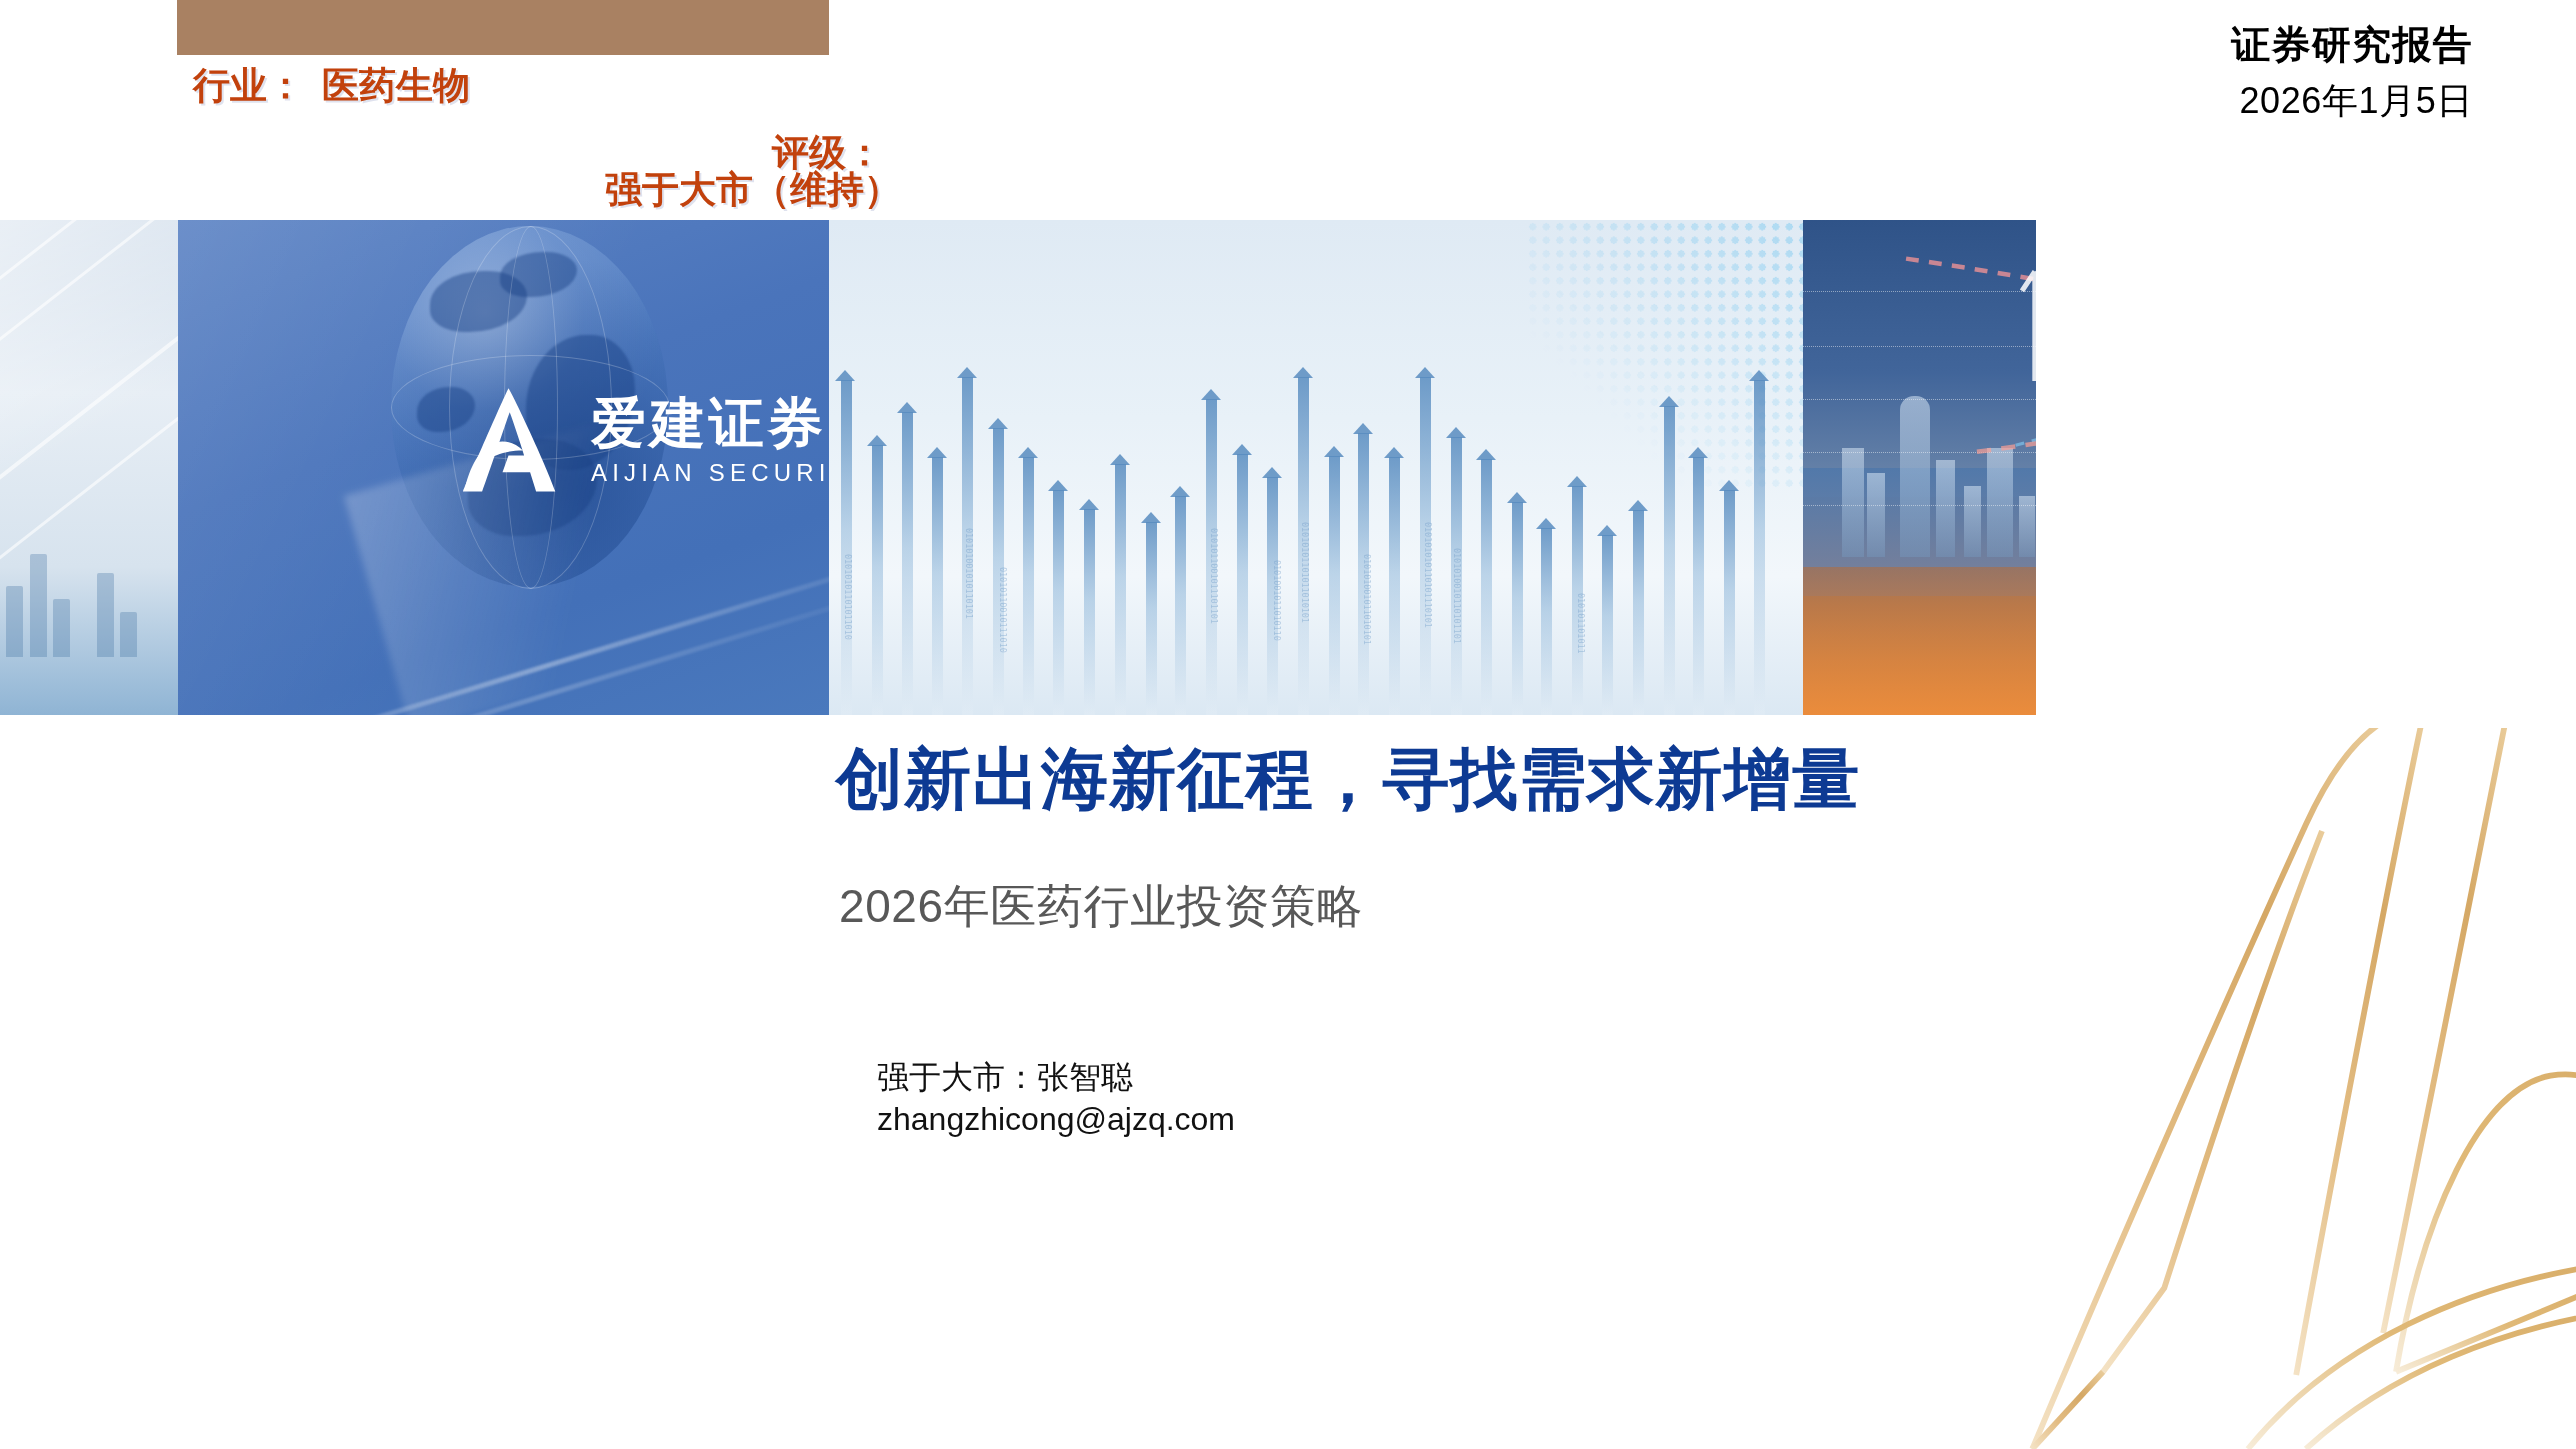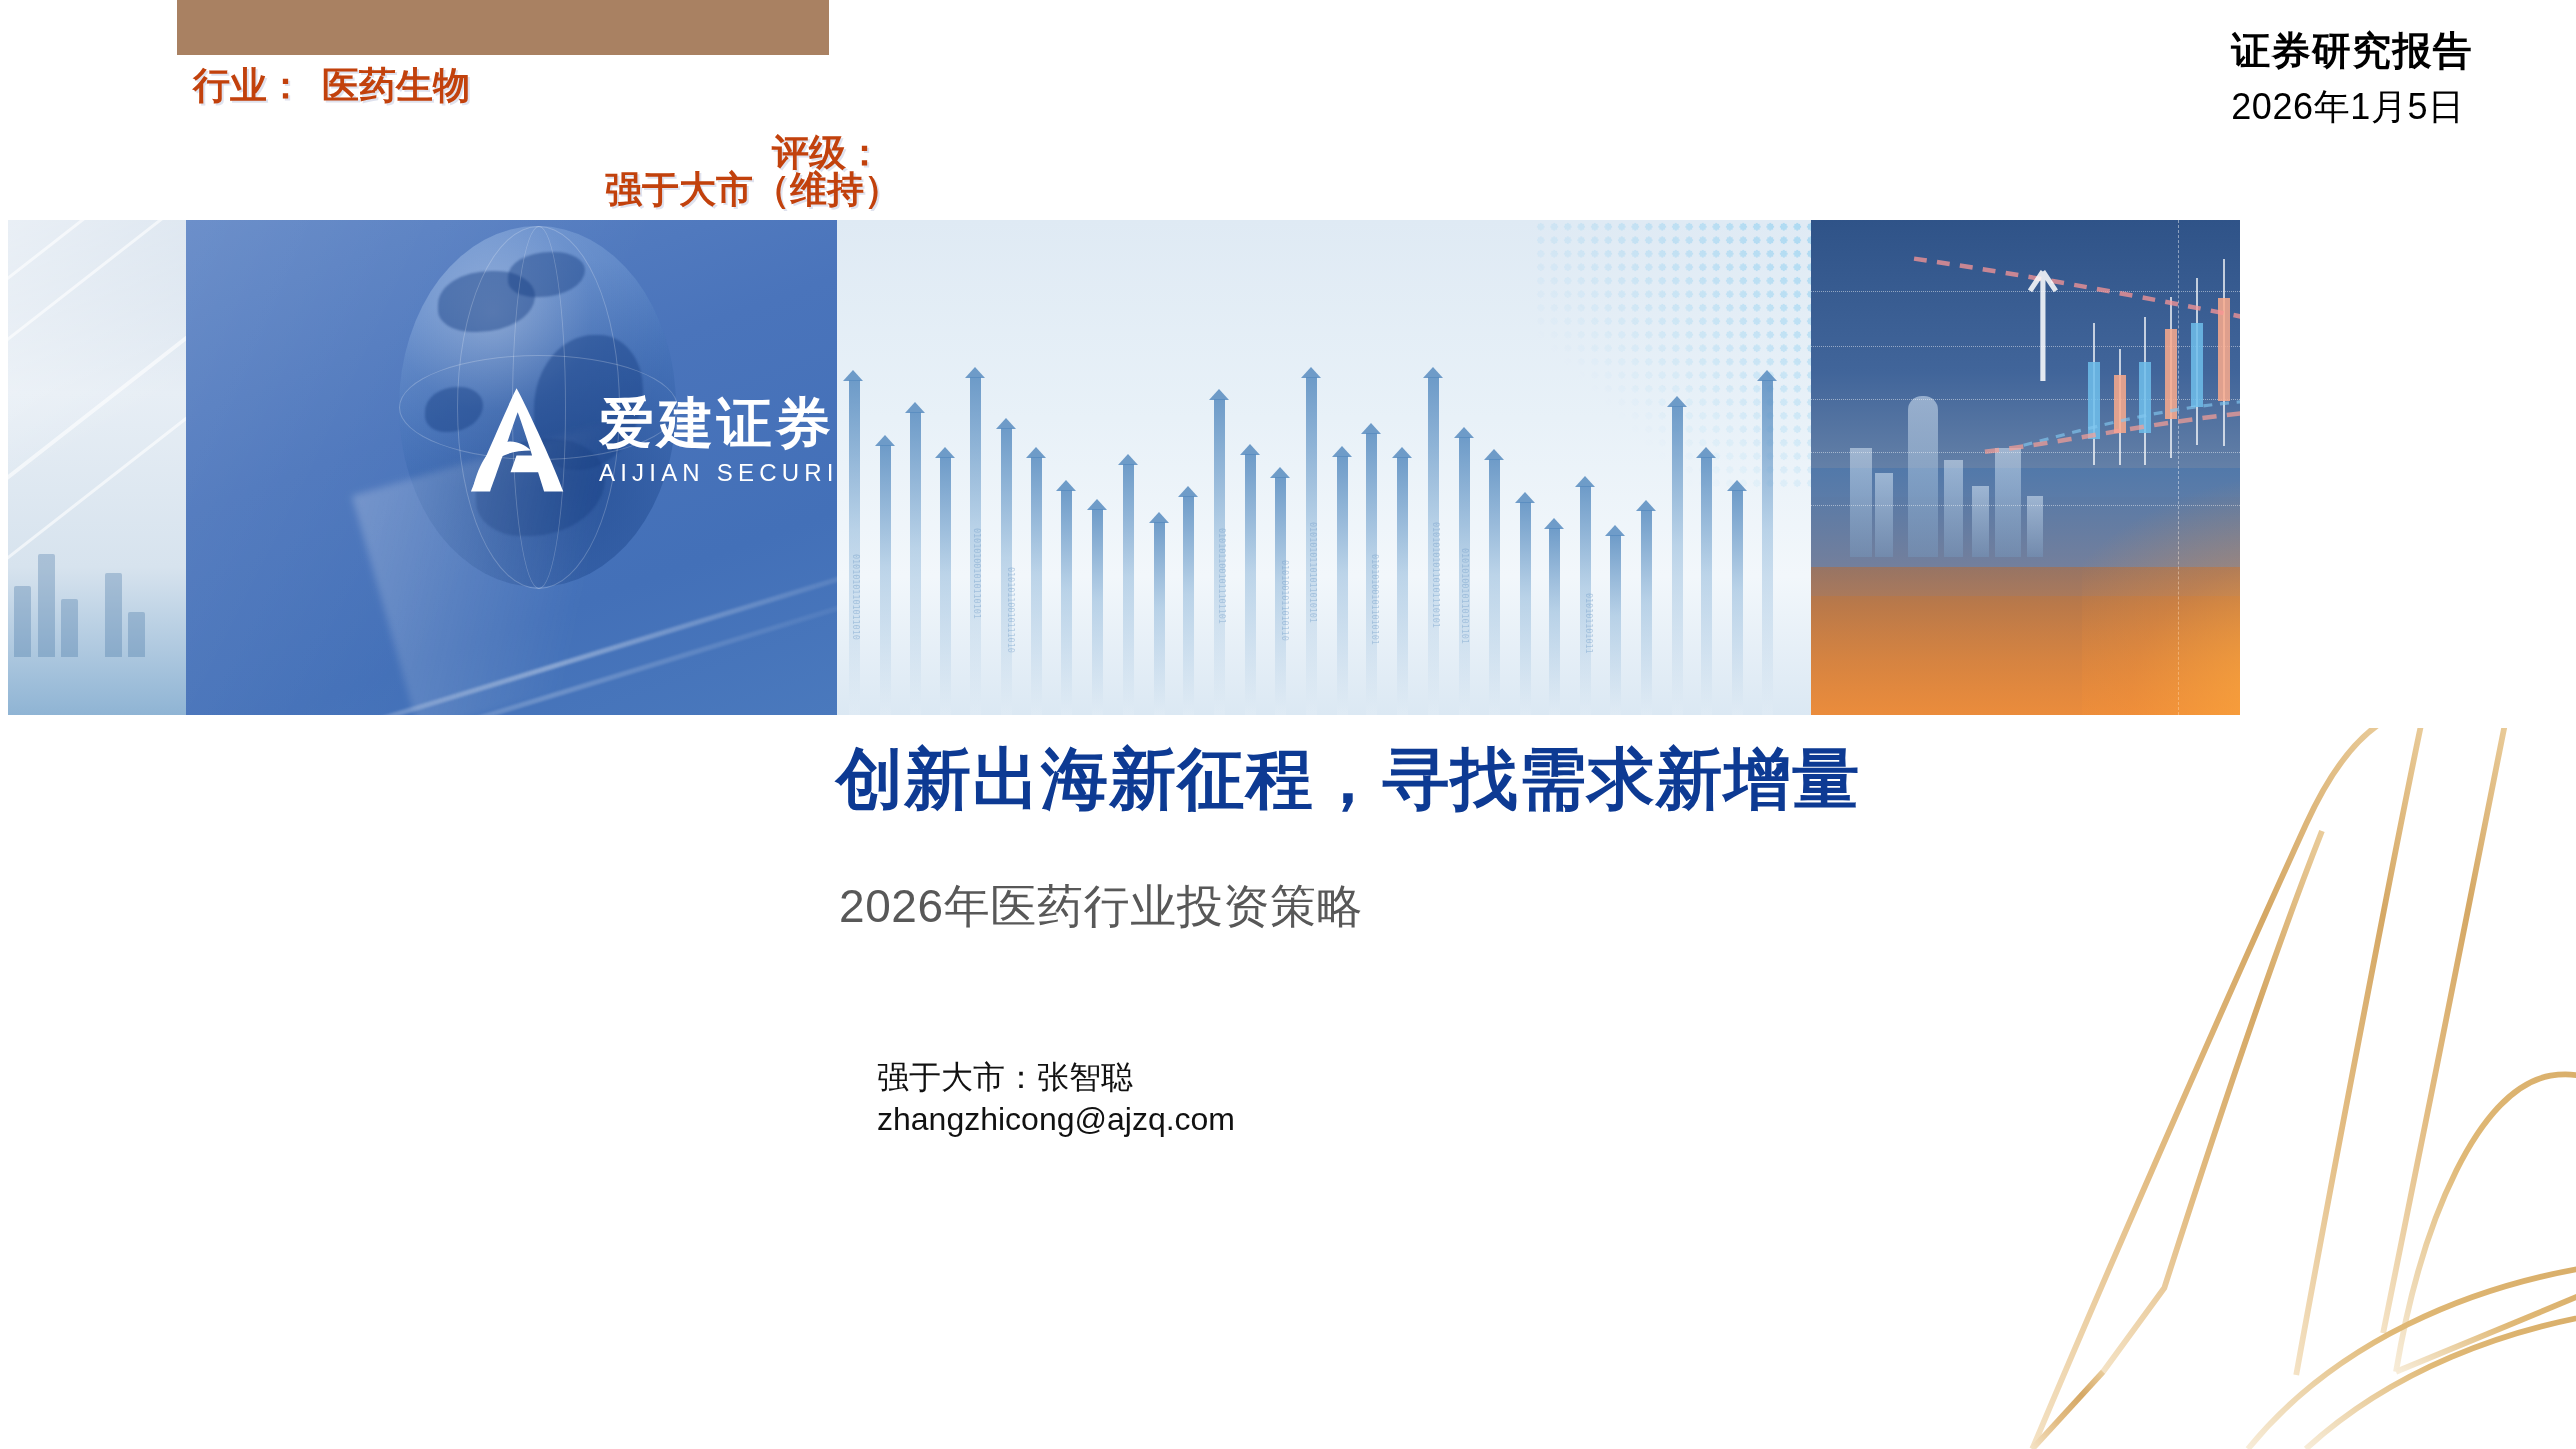--- a/index.html
+++ b/index.html
@@ -44,21 +44,22 @@
     white-space: nowrap;
   }
   #meta-row-rating { margin-top: 30px; flex-direction: column; }
   .meta-label { display: inline-block; width: 129px; }
   .meta-value { display: inline-block; }
 
   
   #header-right {
     position: absolute;
     right: 103px;
-    top: 29px;
+    top: 23px;
+    text-align: right;
     white-space: nowrap;
     margin-left: 21px;
   }
   #report-kind {
     font-size: 39px;
     font-weight: bold;
     color: #000000;
     line-height: 1.15;
     letter-spacing: 1.3px;
   }
@@ -66,23 +67,23 @@
     font-size: 36px;
     color: #000000;
     line-height: 1.25;
     margin-top: 10.3px;
     letter-spacing: 0.6px;
   }
 
   
   #banner {
     position: absolute;
-    left: 8px;
+    left: 0;
     top: 220px;
-    width: 2232px;
+    width: 2036px;
     height: 495px;
     overflow: hidden;
   }
   
   #banner-left {
     position: absolute;
     left: 0; top: 0;
     width: 178px; height: 100%;
     background:
       linear-gradient(150deg, rgba(255,255,255,0.55) 0%, rgba(255,255,255,0) 45%),

